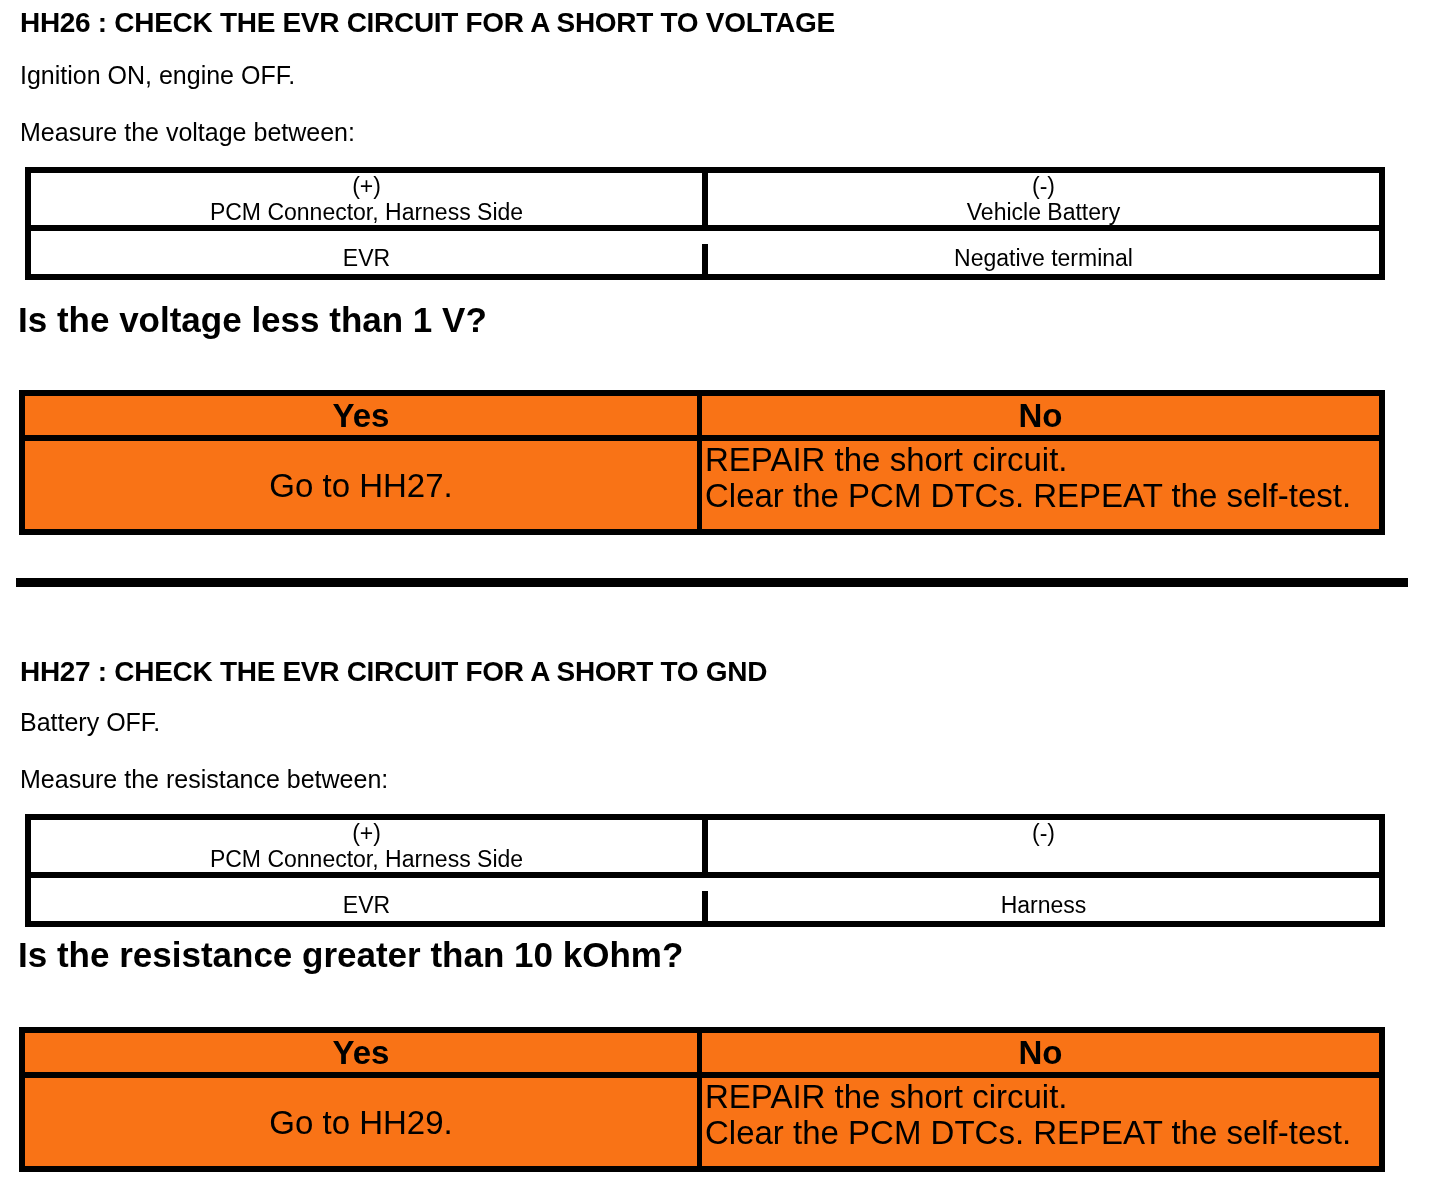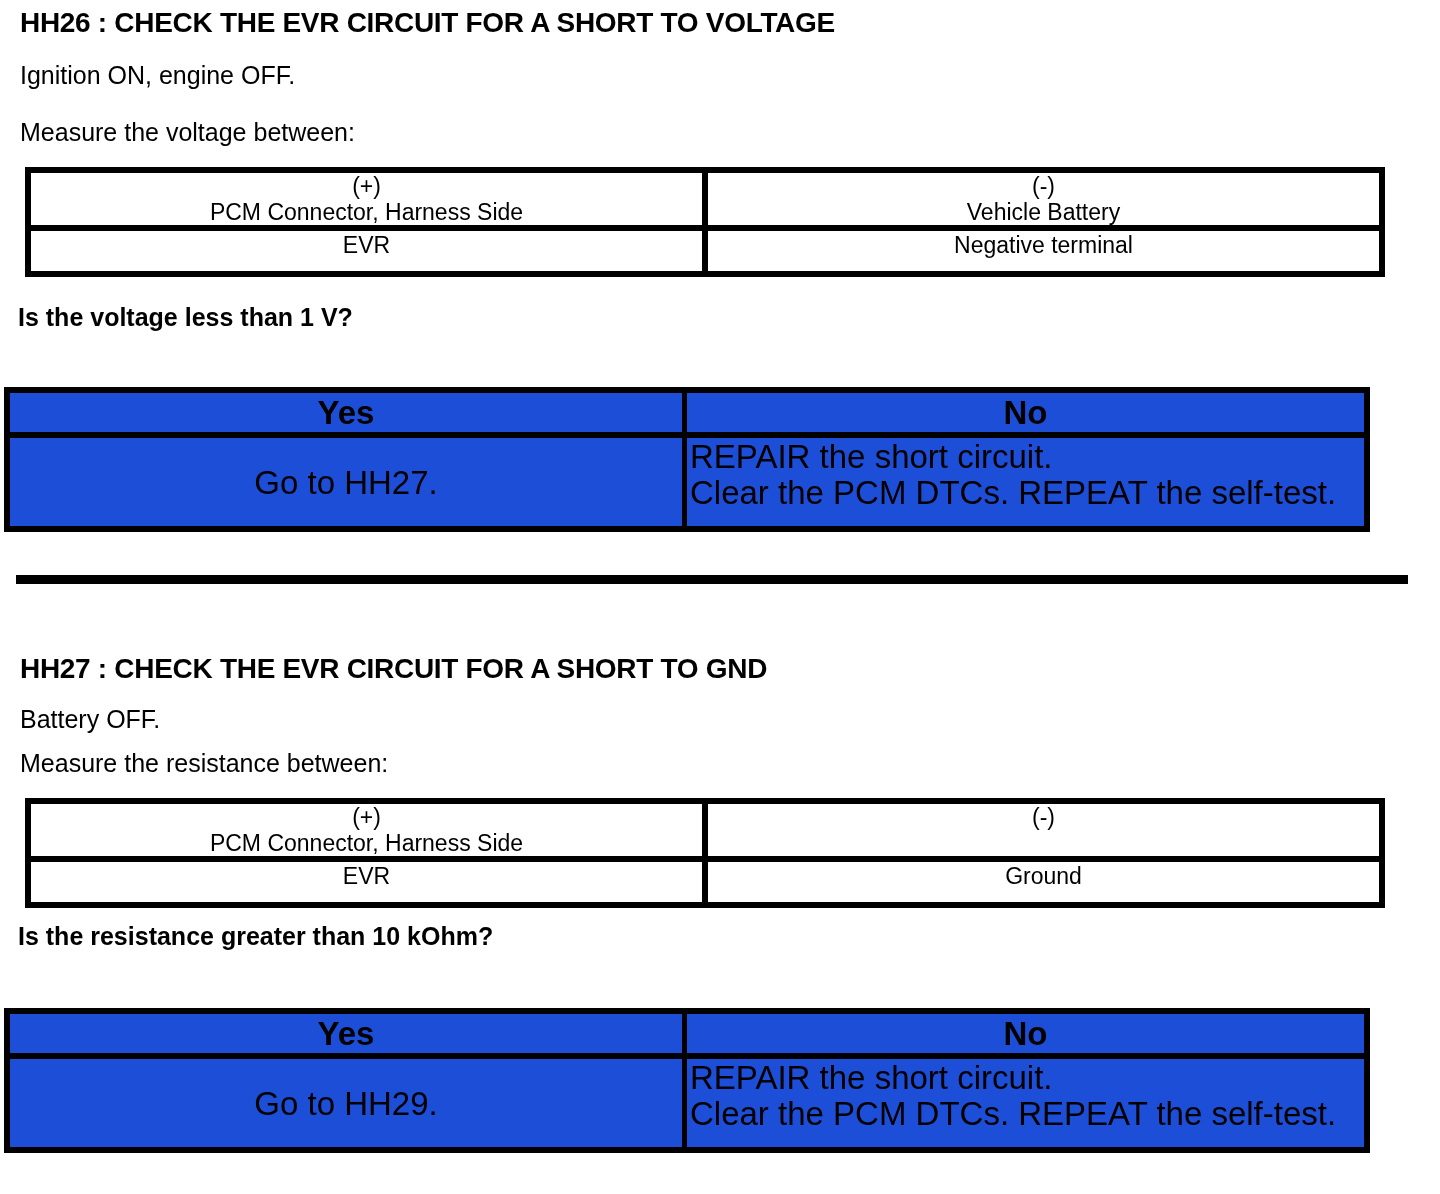--- a/index.html
+++ b/index.html
@@ -25,21 +25,21 @@
     white-space: nowrap;
   }
   .body-line {
     margin: 0 0 0 20px;
     font-size: 25px;
     line-height: 40px;
     white-space: nowrap;
   }
   .question-line {
     margin: 0 0 0 18px;
-    font-size: 25px;
+    font-size: 35px;
     font-weight: bold;
     line-height: 40px;
     white-space: nowrap;
   }
   
   .m-table {
     margin-left: 25px;
     width: 1360px;
     border: 6px solid #000;
     box-sizing: border-box;
@@ -52,30 +52,30 @@
   .m-cell {
     flex: 1 1 50%;
     min-width: 0;
     text-align: center;
     font-size: 23px;
     line-height: 26px;
     padding: 0;
   }
   .m-cell-left { border-right: 6px solid #000; }
   .m-hline { min-height: 26px; white-space: nowrap; }
-  .m-value { line-height: 27px; padding: 1px 0 12px 0; white-space: nowrap; }
+  .m-value { line-height: 27px; padding: 1px 0 2px 0; white-space: nowrap; margin-top: 13px; }
   
   .d-table {
-    margin-left: 4px;
+    margin-left: 19px;
     width: 1366px;
     border: 6px solid #000;
     box-sizing: border-box;
     display: flex;
     flex-direction: column;
-    background: #1d4ed8;
+    background: #f97316;
   }
   .d-row { display: flex; }
   .d-row-header { border-bottom: 6px solid #000; }
   .d-cell {
     flex: 1 1 50%;
     min-width: 0;
     box-sizing: border-box;
   }
   .d-cell-left { border-right: 5px solid #000; }
   .d-header-cell {
@@ -109,21 +109,21 @@
   
   .mt-s1-heading     { margin-top: 6px;  }
   .mt-s1-condition   { margin-top: 15px; }
   .mt-s1-instruction { margin-top: 17px; }
   .mt-s1-mtable      { margin-top: 15px; }
   .mt-s1-question    { margin-top: 20px; }
   .mt-s1-dtable      { margin-top: 50px; }
   .mt-rule1          { margin-top: 43px; }
   .mt-s2-heading     { margin-top: 68px; }
   .mt-s2-condition   { margin-top: 13px; }
-  .mt-s2-instruction { margin-top: 4px; }
+  .mt-s2-instruction { margin-top: 17px; }
   .mt-s2-mtable      { margin-top: 15px; }
   .mt-s2-question    { margin-top: 8px; }
   .mt-s2-dtable      { margin-top: 52px; }
   .mt-rule2          { margin-top: 41px; }
 </style>
 </head>
 <body>
 
 <div class="sheet">
 
@@ -179,21 +179,21 @@
           <div class="m-hline">(+)</div>
           <div class="m-hline">PCM Connector, Harness Side</div>
         </div>
         <div class="m-cell">
           <div class="m-hline">(-)</div>
           <div class="m-hline"></div>
         </div>
       </div>
       <div class="m-row">
         <div class="m-cell m-cell-left m-value">EVR</div>
-        <div class="m-cell m-value">Ground</div>
+        <div class="m-cell m-value">Harness</div>
       </div>
     </div>
 
     <div class="question-line mt-s2-question">Is the resistance greater than 10 kOhm?</div>
 
     <div class="d-table mt-s2-dtable">
       <div class="d-row d-row-header">
         <div class="d-cell d-cell-left d-header-cell">Yes</div>
         <div class="d-cell d-header-cell">No</div>
       </div>

